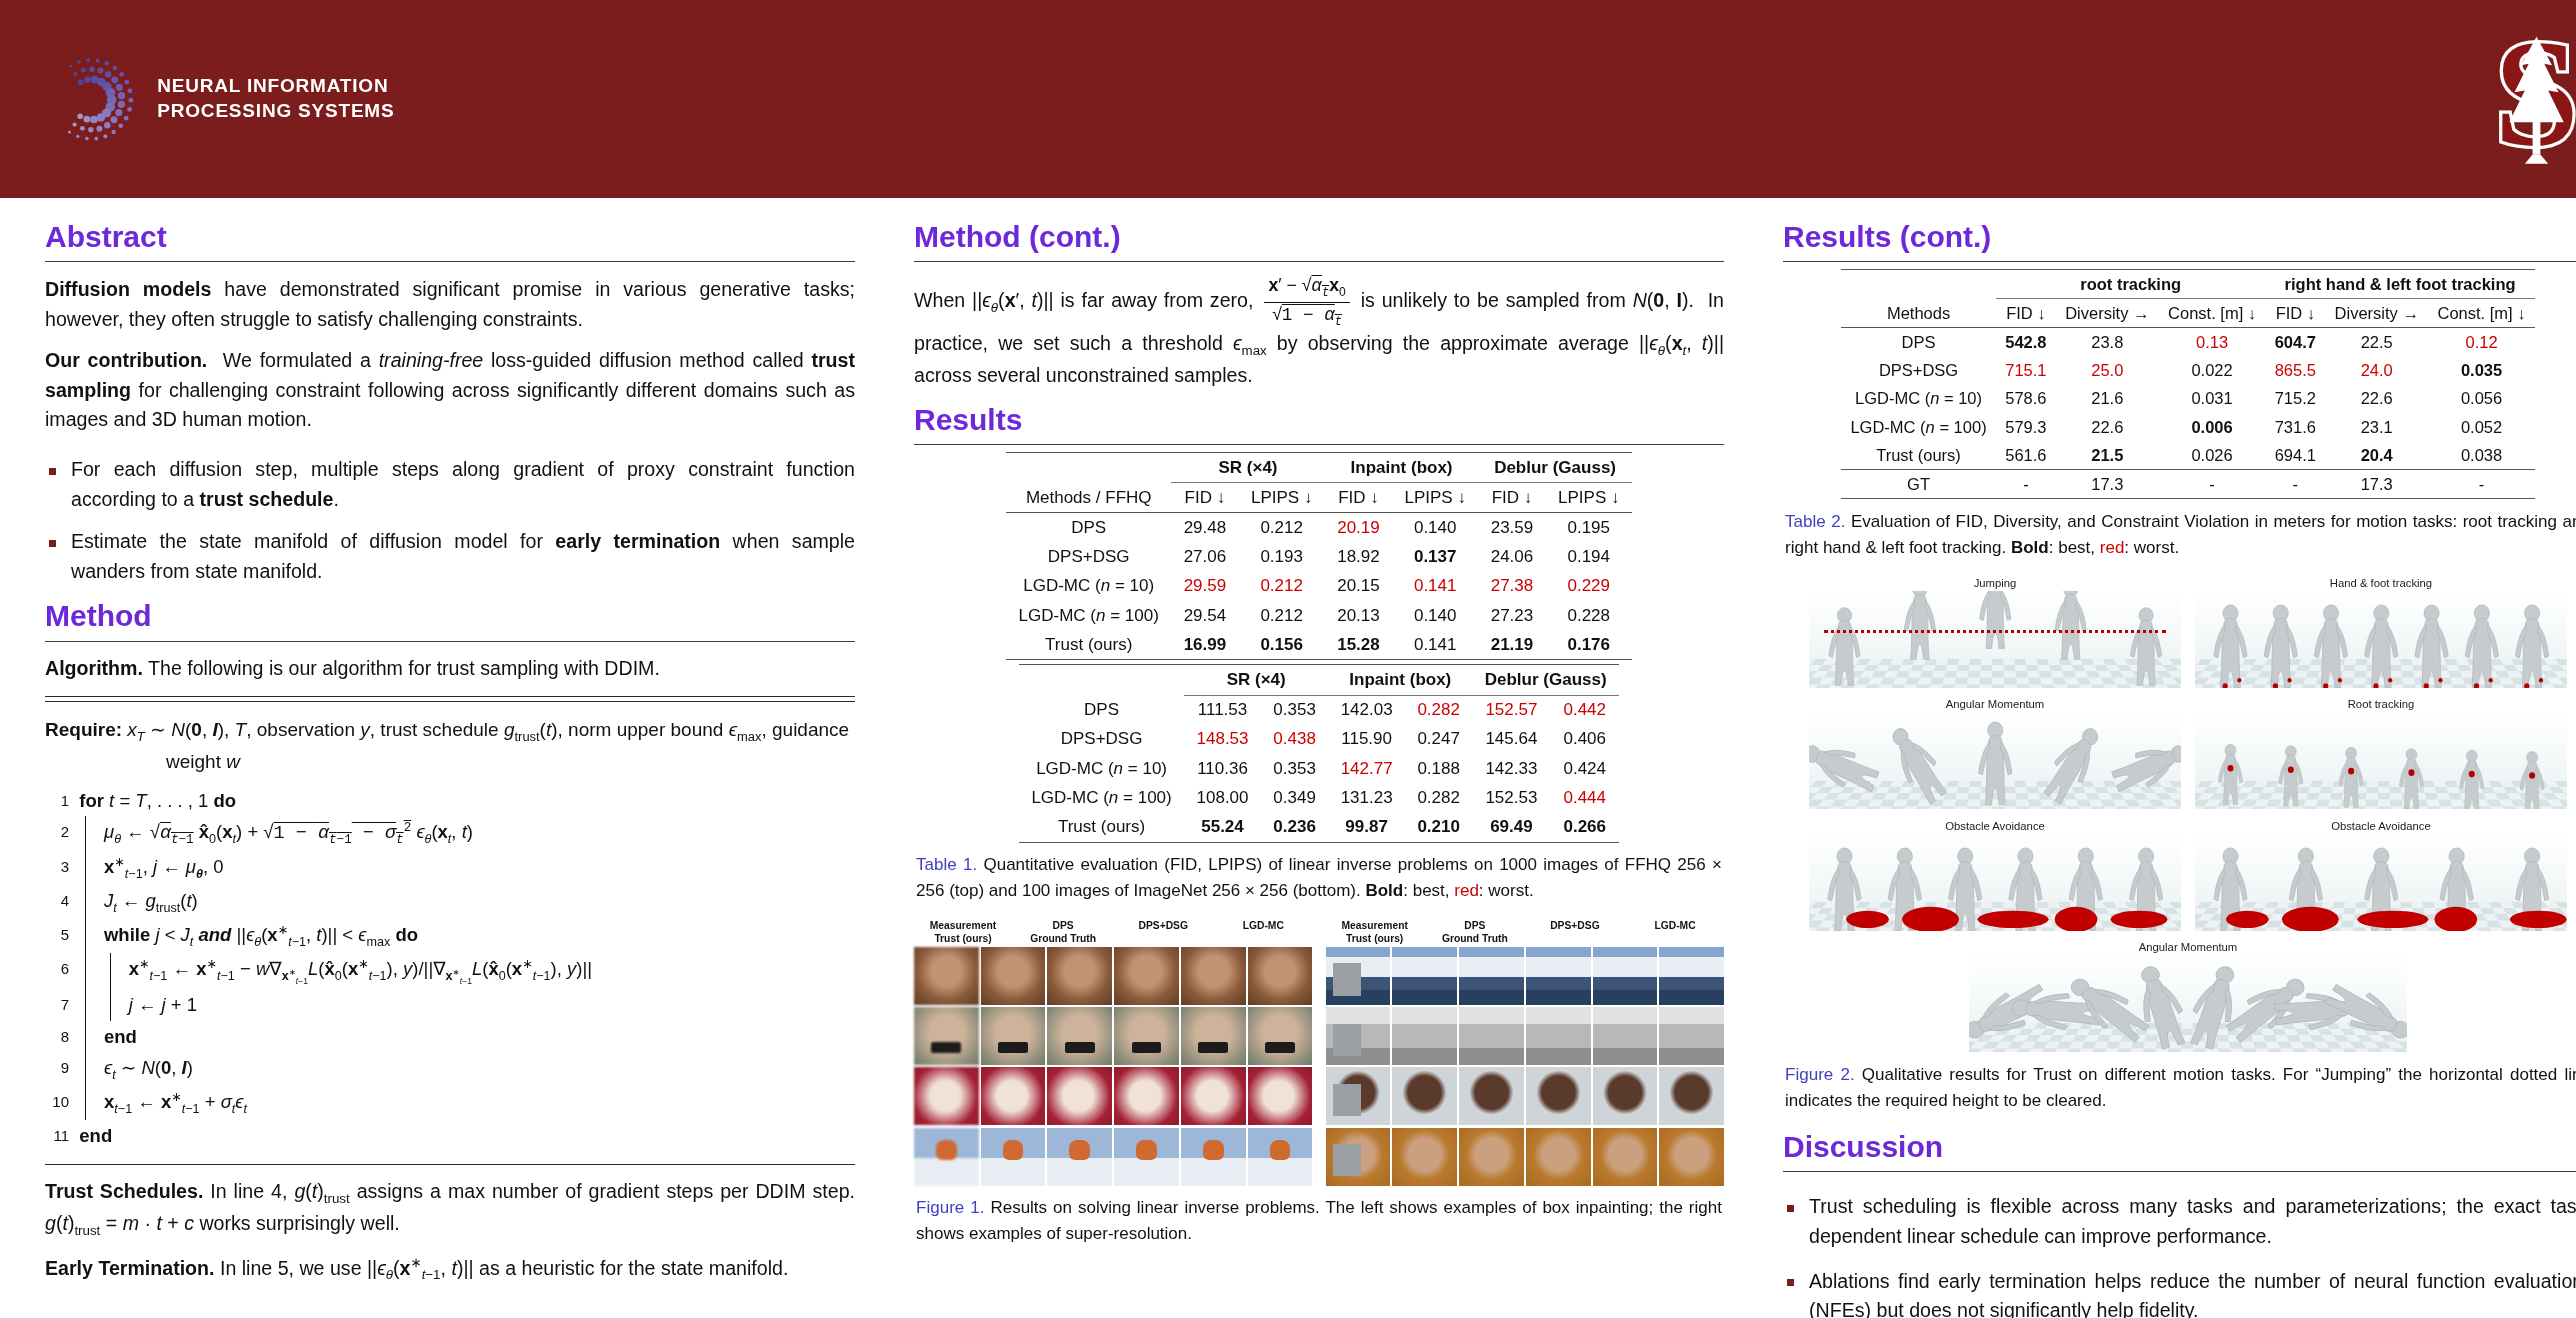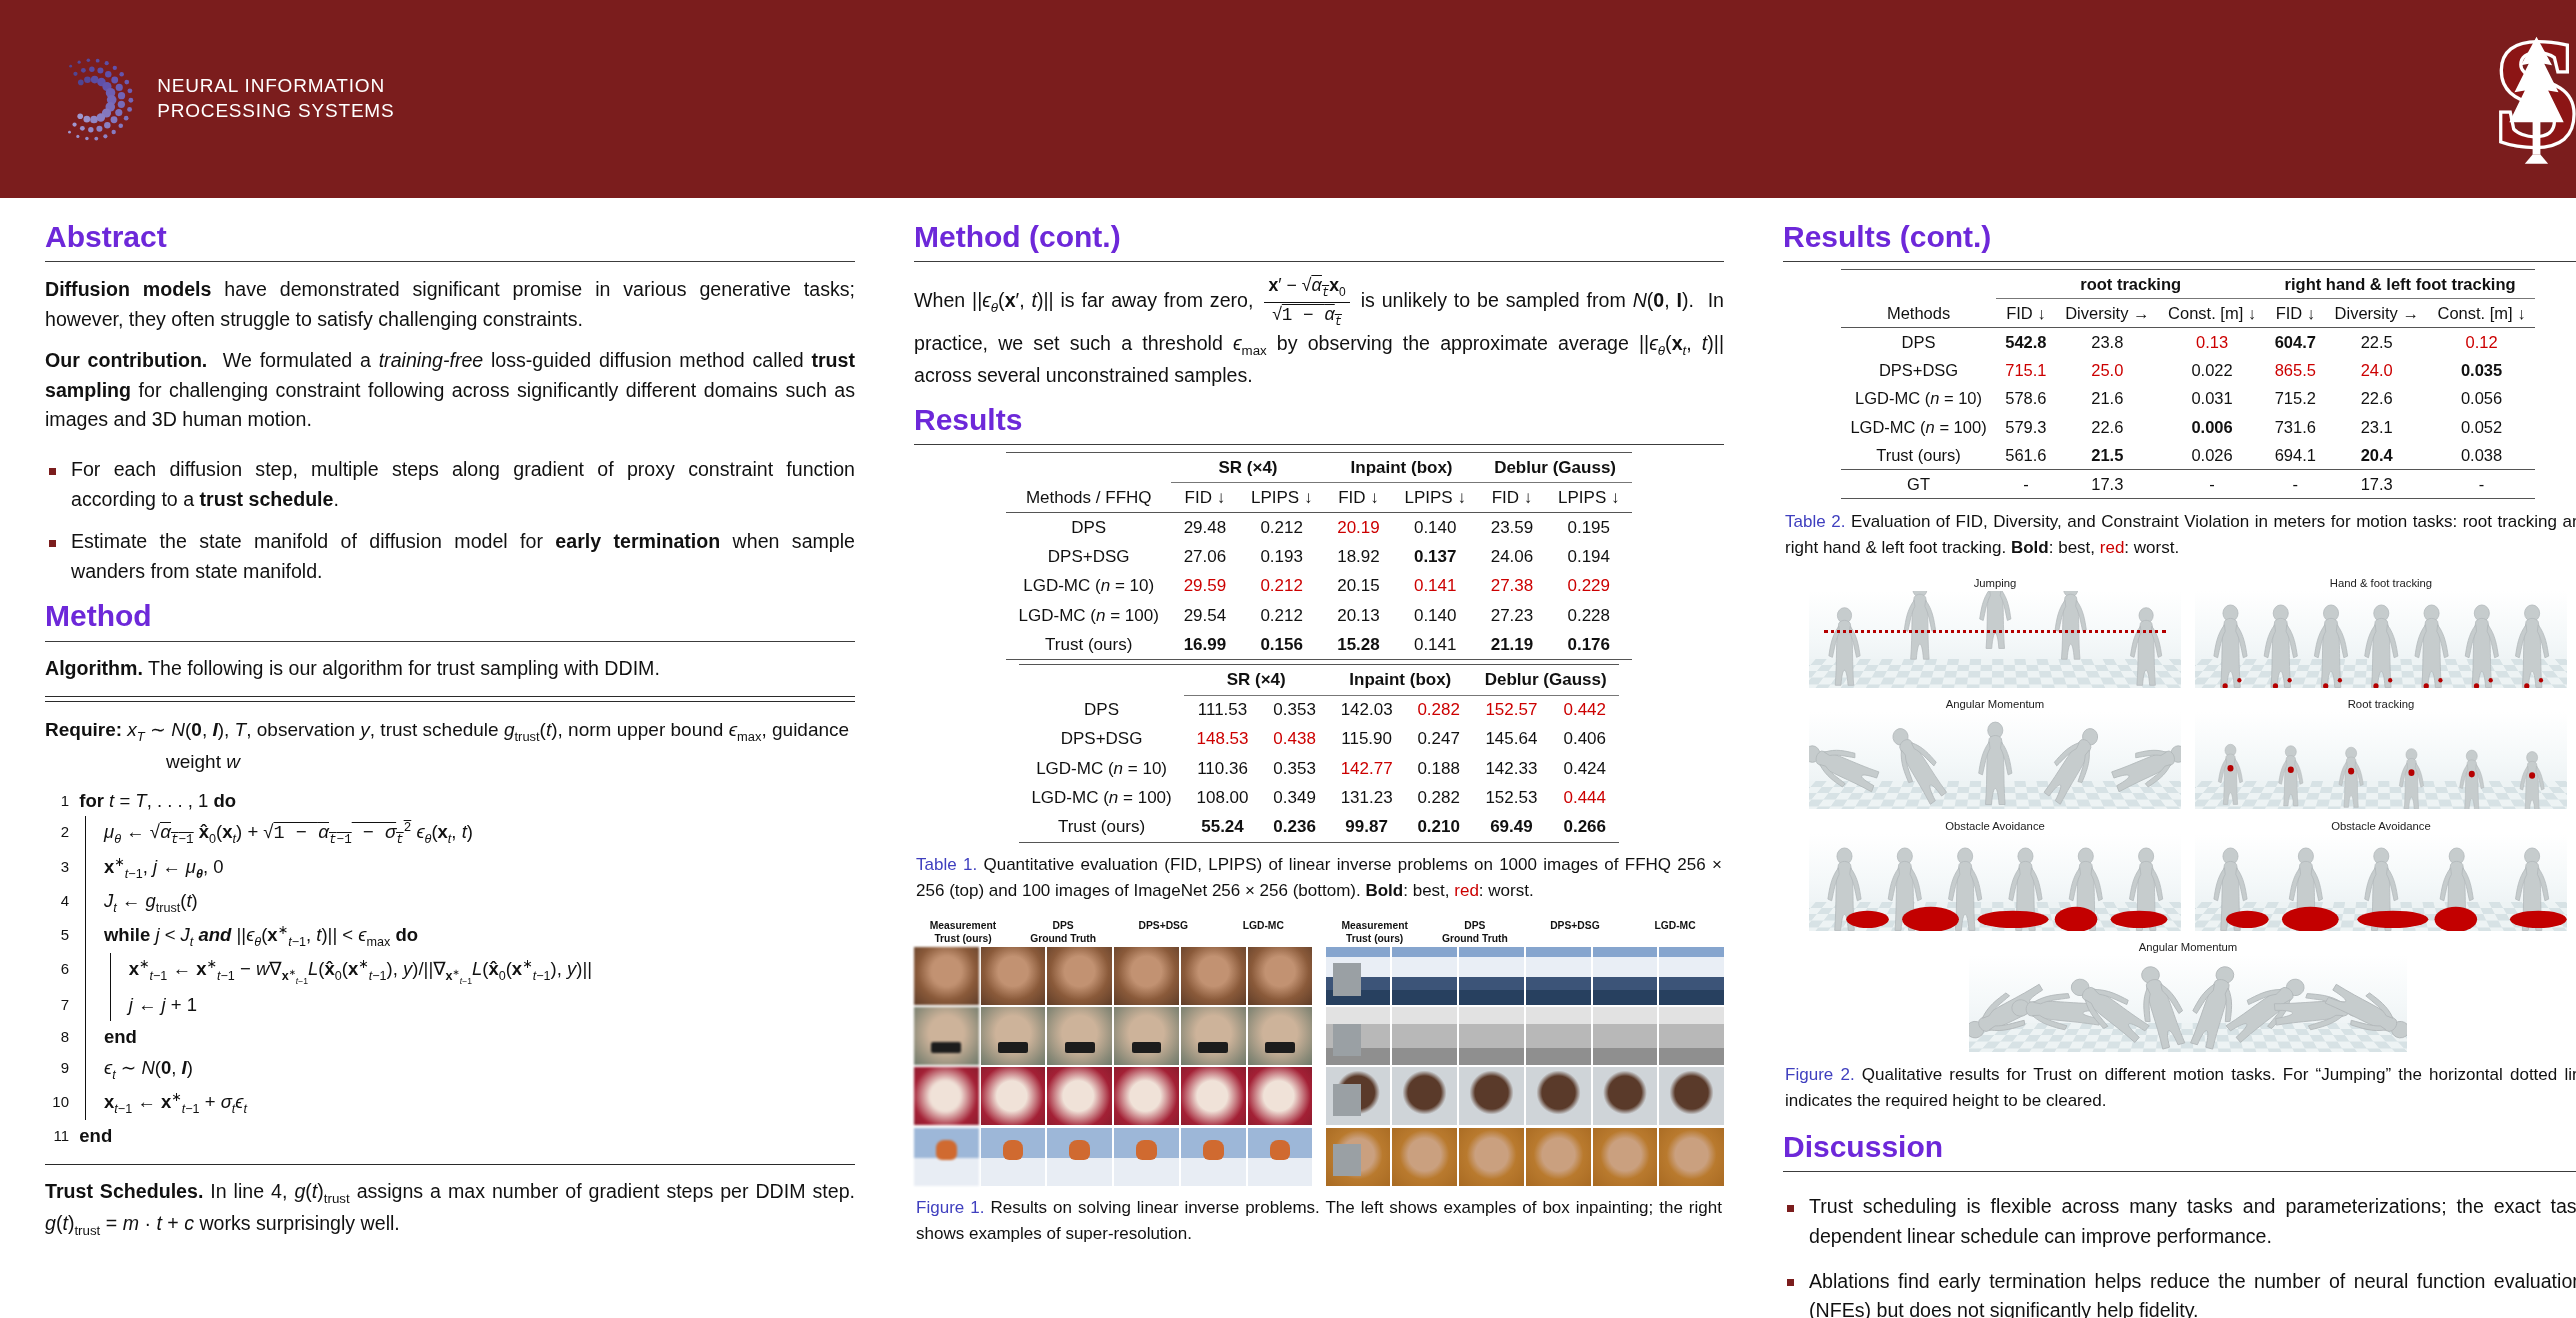--- a/index.html
+++ b/index.html
@@ -4,21 +4,21 @@
 <style>
   html,body{margin:0;padding:0;background:#ffffff;}
   body{width:2638px;height:1319px;overflow:hidden;font-family:"Liberation Sans",sans-serif;color:#111;}
   .poster{width:2638px;height:1319px;position:relative;background:#fff;}
 
   
   .header{height:198px;background:#7b1d1d;display:flex;align-items:center;justify-content:space-between;
           padding:0 36px;box-sizing:border-box;}
   .neurips{display:flex;align-items:center;gap:10.3px;width:443px;flex:none;}
   .neurips svg{width:111px;height:129px;flex:none;}
-  .neurips-text{color:#fff;font-weight:400;font-size:19px;line-height:1.3;letter-spacing:0.8px;}
+  .neurips-text{color:#fff;font-weight:700;font-size:19px;line-height:1.3;letter-spacing:0.8px;}
   .title-block{flex:1;text-align:center;color:#fff;}
   .title{font-size:49px;font-weight:700;letter-spacing:0.5px;}
   .authors{font-size:24px;margin-top:14.4px;}
   .affil{font-size:18.5px;margin-top:11.3px;}
   .stanford{width:155px;flex:none;display:flex;justify-content:flex-end;}
   .stanford svg{width:131px;height:149px;}
 
   
   .content{display:grid;grid-template-columns:1fr 1fr 1fr;column-gap:59px;
            padding:11.3px 45px 0;box-sizing:border-box;height:1121px;overflow:hidden;}
@@ -281,20 +281,21 @@
             <div class="alg-row">
               <span class="alg-no">11</span>
               <div class="alg-tx">
                 <div class="alg-txt"><b>end</b></div>
               </div>
             </div>
           </div>
       </div>
       <hr class="rule2">
       <p class="body"><b>Trust Schedules.</b> In line 4, <i>g</i>(<i>t</i>)<sub>trust</sub> assigns a max number of gradient steps per DDIM step. <i>g</i>(<i>t</i>)<sub>trust</sub> = <i>m</i> · <i>t</i> + <i>c</i> works surprisingly well.</p>
+      <p class="body"><b>Early Termination.</b> In line 5, we use ||<i>ϵ</i><sub><i>θ</i></sub>(<b>x</b><sup>∗</sup><sub><i>t</i>−1</sub>, <i>t</i>)|| as a heuristic for the state manifold.</p>
     </section>
 
     <section class="col">
       <h2 class="sec">Method (cont.)</h2>
       <hr class="rule">
       <p class="body">When ||<i>ϵ</i><sub><i>θ</i></sub>(<b>x</b>′, <i>t</i>)|| is far away from zero, <span class="frac">
             <span class="num"><b>x</b>′ − √<span class="ol"><i>α</i><sub><i>t</i></sub></span><b>x</b><sub>0</sub></span>
             <span class="den">√<span class="ol">1 − <i>α</i><sub><i>t</i></sub></span></span>
           </span> is unlikely to be sampled from <i>N</i>(<b>0</b>, <b>I</b>).&nbsp; In practice, we set such a threshold <i>ϵ</i><sub>max</sub> by observing the approximate average ||<i>ϵ</i><sub><i>θ</i></sub>(<b>x</b><sub><i>t</i></sub>, <i>t</i>)|| across several unconstrained samples.</p>
 

